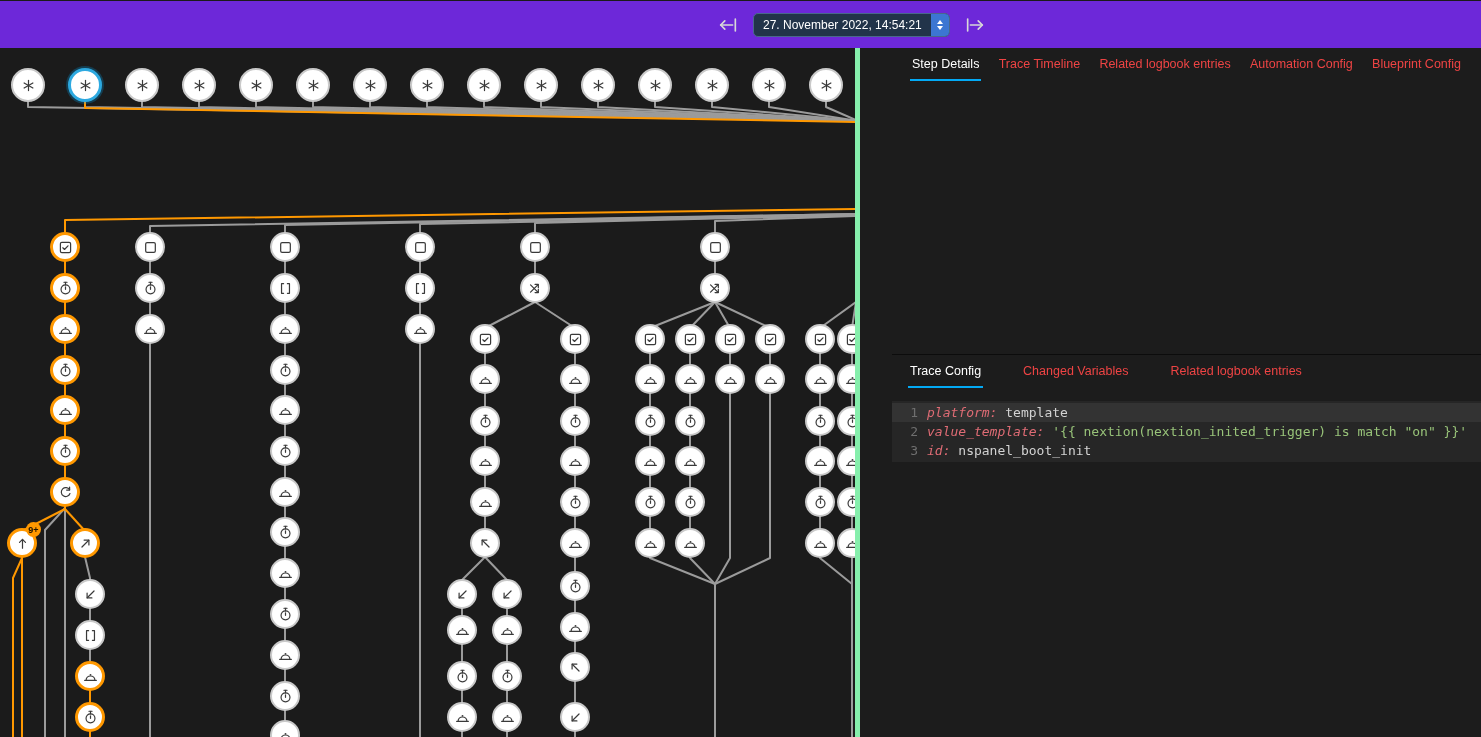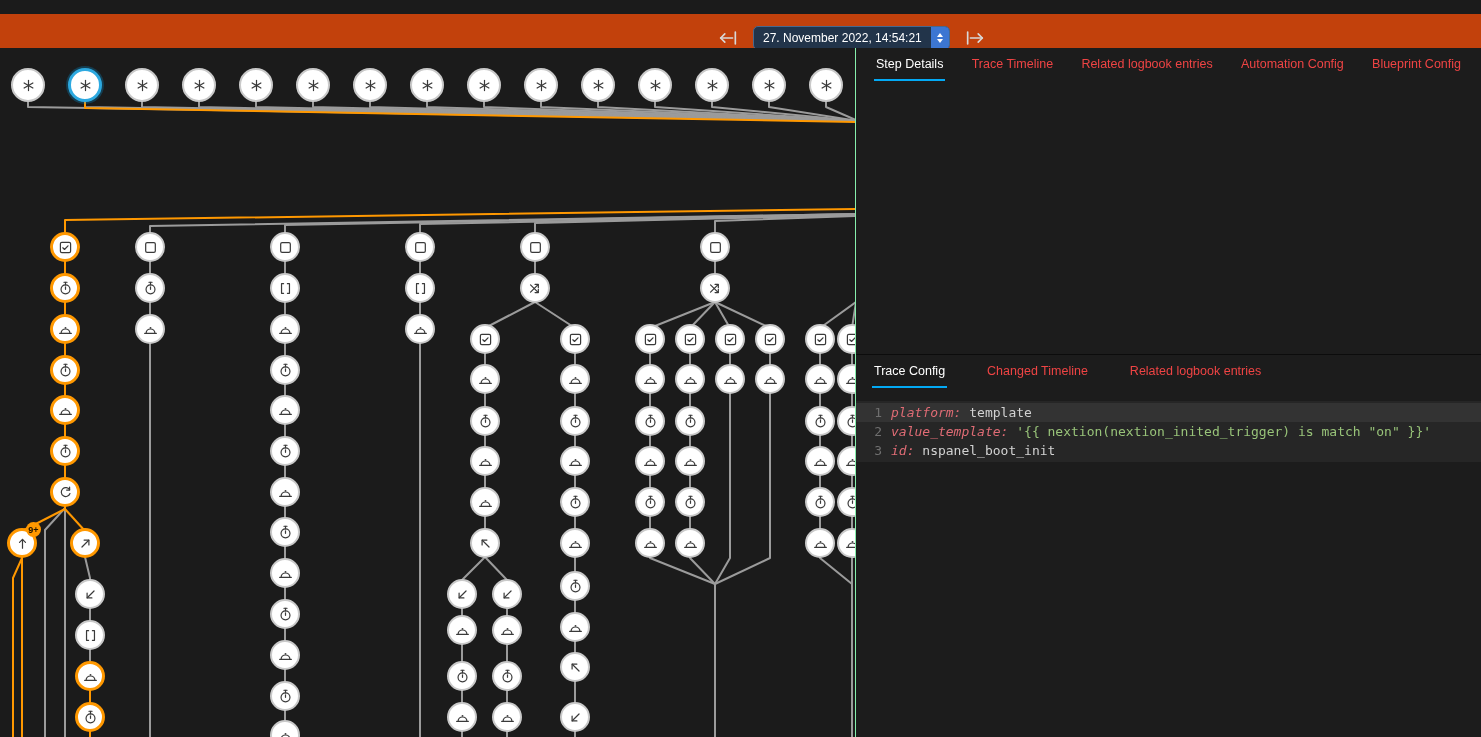--- a/index.html
+++ b/index.html
@@ -1,21 +1,21 @@
 <!DOCTYPE html>
 <html style="--accent: #03a9f4; --orange: #ff9800; --selected: #2da9e0; --node-fill: #ffffff; --node-border: #c9c9c9; --icon: #3a3a3a; --key: #e06c75; --str: #98c379; --plain: #d2d2d2; --gutter: #6f6f6f;"><head>
 <meta charset="utf-8">
 <style>
   html,body{margin:0;padding:0;}
   body{
     width:1481px;height:737px;position:relative;overflow:hidden;
     background:#1b1b1b;font-family:"Liberation Sans",sans-serif;color:#ddd;
   }
   
-  #header{position:absolute;left:0;top:14px;width:1481px;height:48px;background:#c2410c;}
+  #header{position:absolute;left:0;top:1px;width:1481px;height:48px;background:#6d28d9;}
   #run-nav{position:absolute;left:716px;top:12px;display:flex;align-items:center;gap:13px;}
   .nav-arrow{width:24px;height:24px;display:flex;align-items:center;justify-content:center;cursor:pointer;}
   .nav-arrow svg{width:22px;height:22px;stroke:#d8d8d8;stroke-width:1.8;fill:none;stroke-linecap:round;stroke-linejoin:round;}
   #run-picker{height:22px;display:flex;align-items:stretch;border-radius:5px;overflow:hidden;
     border:1px solid #49688c;background:#22344a;cursor:pointer;}
   #run-picker .val{padding:0 9px;font-size:12px;color:#fff;display:flex;align-items:center;white-space:nowrap;}
   #run-picker .stepper{width:18px;background:#3c76d2;display:flex;flex-direction:column;align-items:center;justify-content:center;gap:2px;}
   .chev-up{width:0;height:0;border-left:3.5px solid transparent;border-right:3.5px solid transparent;border-bottom:4.5px solid #fff;}
   .chev-down{width:0;height:0;border-left:3.5px solid transparent;border-right:3.5px solid transparent;border-top:4.5px solid #fff;}
   
@@ -26,21 +26,21 @@
     display:flex;align-items:center;justify-content:center;cursor:pointer;color:var(--icon);}
   .node.inactive{border:2px solid var(--node-border);}
   .node.active{border:3px solid var(--orange);}
   .node.selected{border:3px solid var(--selected);box-shadow:0 0 0 2px rgba(3,169,244,.25);}
   .node svg{width:17px;height:17px;display:block;stroke:currentColor;fill:none;stroke-width:1.7;stroke-linecap:round;stroke-linejoin:round;}
   .badge{position:absolute;right:-7px;top:-9px;min-width:15px;height:15px;border-radius:8px;
     background:var(--orange);color:#1f1400;font-size:9px;font-weight:bold;
     display:flex;align-items:center;justify-content:center;padding:0 2px;box-sizing:border-box;}
   
   #right-panel{position:absolute;left:855px;top:48px;width:626px;height:689px;background:#1c1c1c;
-    border-left:1px solid #86efac;box-sizing:border-box;display:flex;flex-direction:column;}
+    border-left:5px solid #86efac;box-sizing:border-box;display:flex;flex-direction:column;padding-left:32px;}
   #details{height:307px;border-bottom:1px solid #0c0c0c;box-sizing:border-box;}
   .tabbar{display:flex;align-items:stretch;height:33px;}
   #top-tabs{justify-content:space-between;padding:0 18px;}
   #bottom-tabs{justify-content:flex-start;gap:38px;padding:0 16px;}
   .tab{display:flex;align-items:center;font-size:12.5px;color:#ef4444;cursor:pointer;
     border-bottom:2px solid transparent;padding:0 2px;white-space:nowrap;box-sizing:border-box;}
   .tab.active{color:#fff;border-bottom-color:var(--accent);}
   #executed{padding:20px 20px;font-size:14.5px;color:#e8e8e8;}
   #config{flex:1;}
   #code{margin-top:13px;background:#262626;padding:2px 0;font-family:"DejaVu Sans Mono",monospace;font-size:13px;}
@@ -713,21 +713,21 @@
         <div class="tab active">Step Details</div>
         <div class="tab">Trace Timeline</div>
         <div class="tab">Related logbook entries</div>
         <div class="tab">Automation Config</div>
         <div class="tab">Blueprint Config</div>
       </div>
   </section>
   <section id="config">
     <div class="tabbar" id="bottom-tabs">
         <div class="tab active">Trace Config</div>
-        <div class="tab">Changed Timeline</div>
+        <div class="tab">Changed Variables</div>
         <div class="tab">Related logbook entries</div>
       </div>
     <div id="code">
         <div class="code-row hl">
           <span class="gutter">1</span>
           <span class="code-text"><span class="tok-key">platform:</span><span class="tok-plain"> template</span></span>
         </div>
         <div class="code-row">
           <span class="gutter">2</span>
           <span class="code-text"><span class="tok-key">value_template:</span><span class="tok-plain"> </span><span class="tok-str">'{{ nextion(nextion_inited_trigger) is match "on" }}'</span></span>

